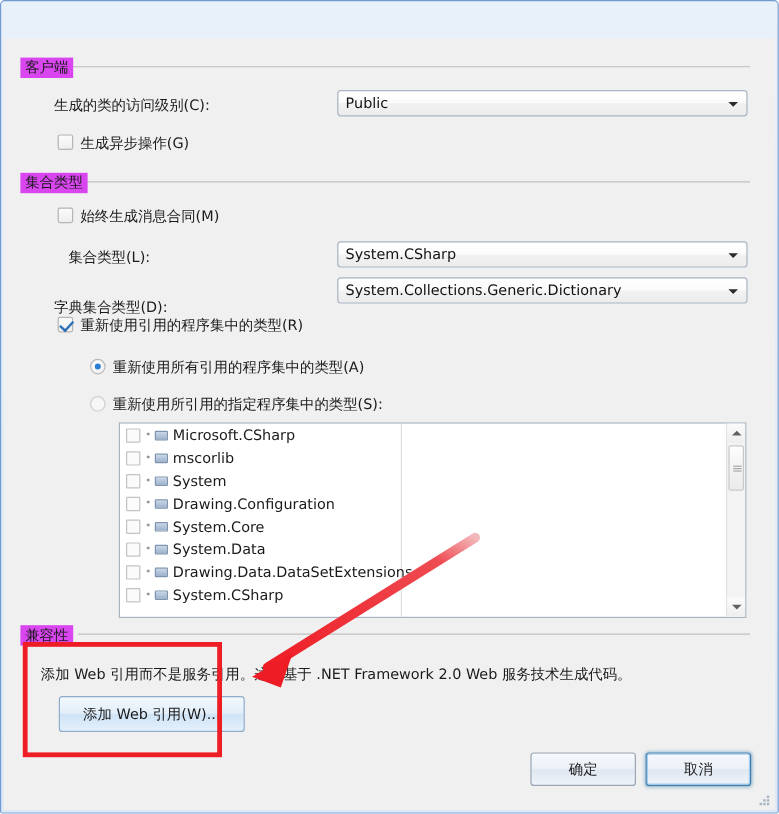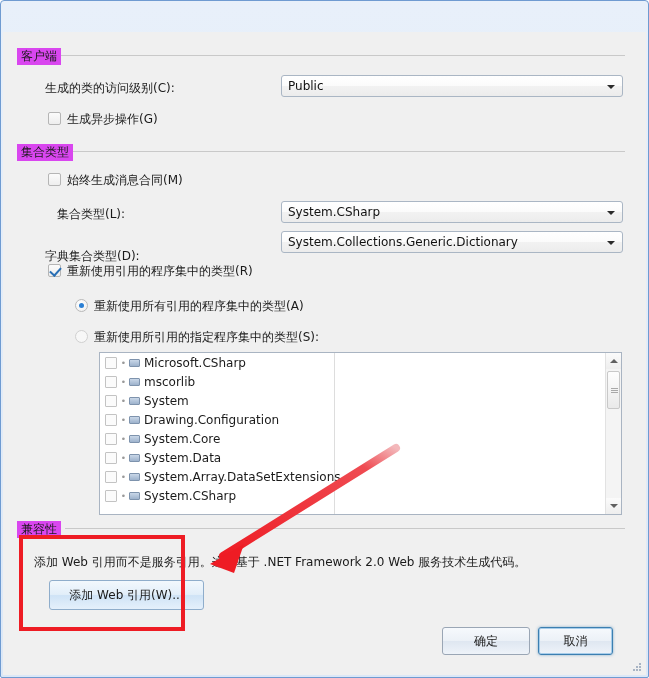--- a/index.html
+++ b/index.html
@@ -344,21 +344,21 @@
                 <i></i>
               </div>
               <span>System.Data</span>
             </div>
             <div class="lb-row">
               <div class="lb-cb"></div>
               <div class="lb-exp">•</div>
               <div class="asm-icon">
                 <i></i>
               </div>
-              <span>System.Array.DataSetExtensions</span>
+              <span>Drawing.Data.DataSetExtensions</span>
             </div>
             <div class="lb-row">
               <div class="lb-cb"></div>
               <div class="lb-exp">•</div>
               <div class="asm-icon">
                 <i></i>
               </div>
               <span>System.CSharp</span>
             </div>
           </div>
@@ -385,21 +385,21 @@
 
       <div class="lbl" style="left:31px; top:522px;">添加 Web 引用而不是服务引用。这将基于 .NET Framework 2.0 Web 服务技术生成代码。</div>
 
       <div class="pbtn web" style="left:46px; top:548px; width:155px; height:30px;">
         <span>添加 Web 引用(W)...</span>
       </div>
 
       <div class="pbtn" style="left:439px; top:595px; width:88px; height:28px;">
         <span>确定</span>
       </div>
-      <div class="pbtn focus" style="left:535px; top:595px; width:75px; height:28px;">
+      <div class="pbtn focus" style="left:535px; top:595px; width:88px; height:28px;">
         <span>取消</span>
       </div>
 
       <div class="resize-grip">
         <span style="right:0;bottom:0;"></span>
         <span style="right:3px;bottom:0;"></span>
         <span style="right:0;bottom:3px;"></span>
         <span style="right:6px;bottom:0;"></span>
         <span style="right:0;bottom:6px;"></span>
         <span style="right:3px;bottom:3px;"></span>

